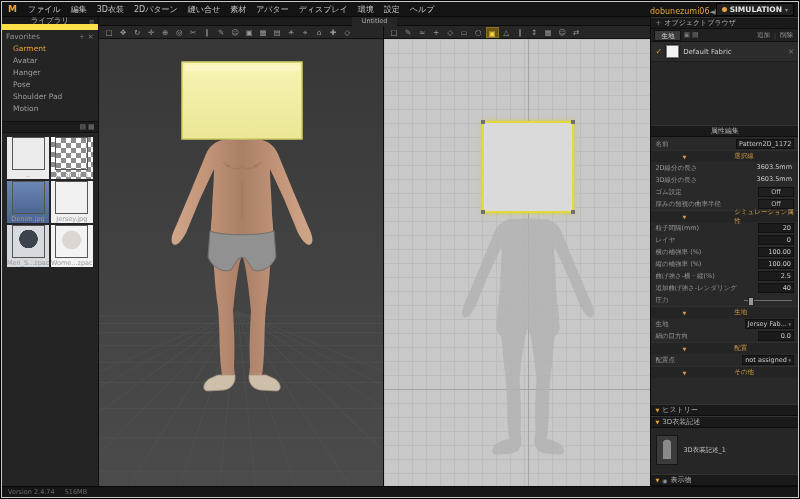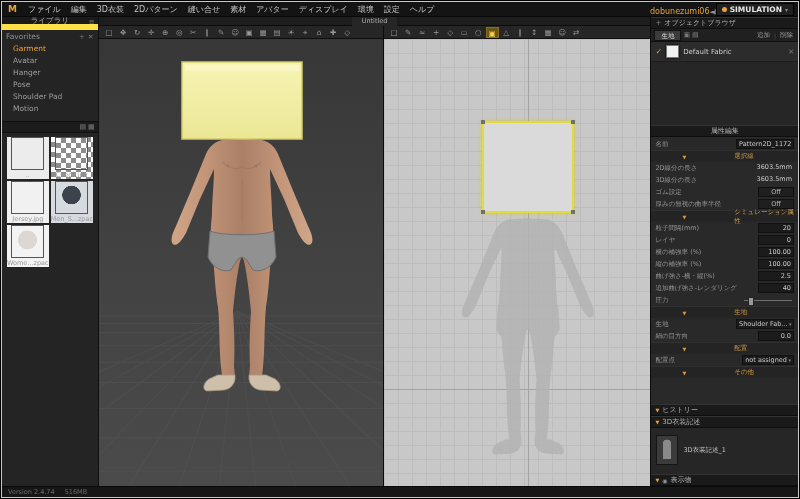--- a/index.html
+++ b/index.html
@@ -243,20 +243,24 @@
           <div class="thumb k-folder">
             <div class="thumb-img k-folder"></div>
             <div class="thumb-label">..</div>
           </div>
 
           <div class="thumb k-check">
             <div class="thumb-img k-check"></div>
             <div class="thumb-label">Check.jpg</div>
           </div>
 
+          <div class="thumb k-denim">
+            <div class="thumb-img k-denim"></div>
+            <div class="thumb-label">Denim.jpg</div>
+          </div>
 
           <div class="thumb k-jersey">
             <div class="thumb-img k-jersey"></div>
             <div class="thumb-label">Jersey.jpg</div>
           </div>
 
           <div class="thumb k-men">
             <div class="thumb-img k-men"></div>
             <div class="thumb-label">Men_S...zpac</div>
           </div>
@@ -501,21 +505,21 @@
 
             <div class="prow k-section">
               <span class="psec-tri">▼</span>
               <span class="psec">生地</span>
 
             </div>
 
             <div class="prow k-dropdown">
 
               <span class="plabel">生地</span>
-              <span class="pval">Shoulder Fab...</span>
+              <span class="pval">Jersey Fab...</span>
             </div>
 
             <div class="prow k-input">
 
               <span class="plabel">絹の目方向</span>
               <span class="pval">0.0</span>
             </div>
 
             <div class="prow k-section">
               <span class="psec-tri">▼</span>

